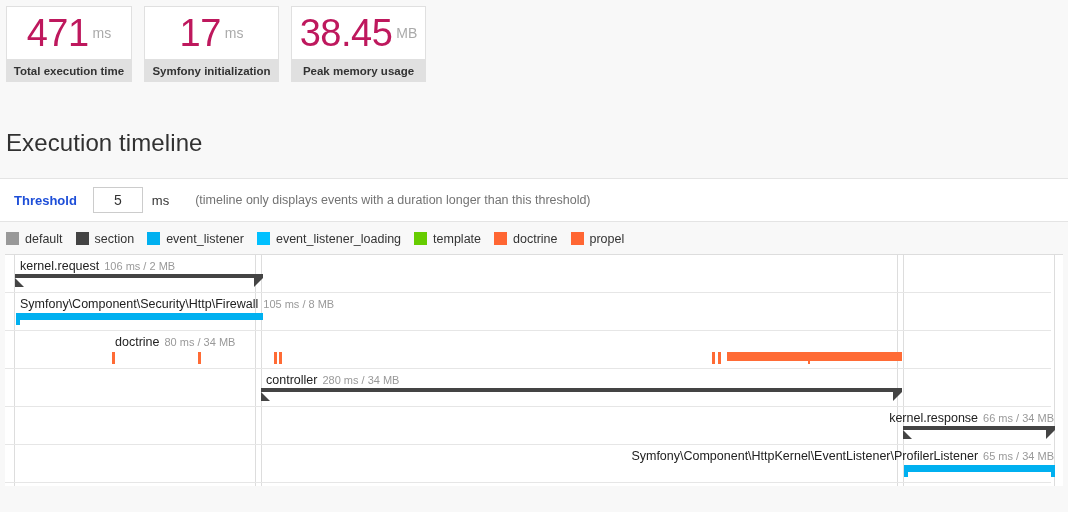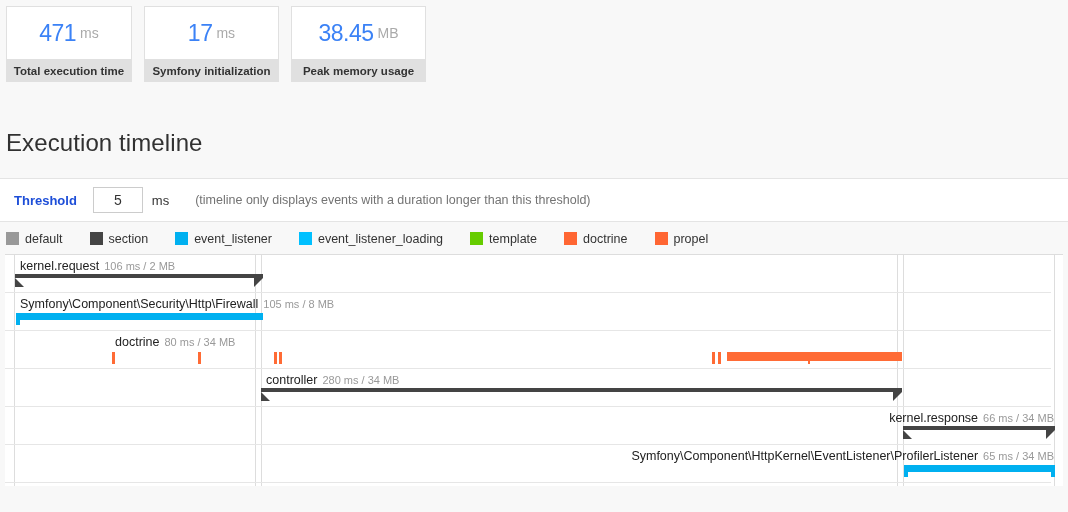--- a/index.html
+++ b/index.html
@@ -29,22 +29,22 @@
   .card-value {
     background: #fff;
     border: 1px solid #e0e0e0;
     height: 54px;
     display: flex;
     align-items: center;
     justify-content: center;
     padding: 0 8px;
   }
   .card-num {
-    font-size: 23px;
-    color: #3b82f6;
+    font-size: 38px;
+    color: #be185d;
     letter-spacing: -0.5px;
     line-height: 1;
   }
   .card-unit {
     font-size: 14px;
     color: #aaa;
     margin-left: 4px;
   }
   .card-label {
     background: #e0e0e0;
@@ -102,21 +102,21 @@
   .threshold-hint {
     font-size: 12.5px;
     color: #737373;
     margin-left: 26px;
   }
 
   
   .legend {
     display: flex;
     align-items: center;
-    gap: 19px;
+    gap: 5px;
     padding: 10px 0 9px 6px;
     height: 32px;
   }
   .legend-item {
     display: flex;
     align-items: center;
     margin-right: 8px;
   }
   .legend-swatch {
     width: 13px;

